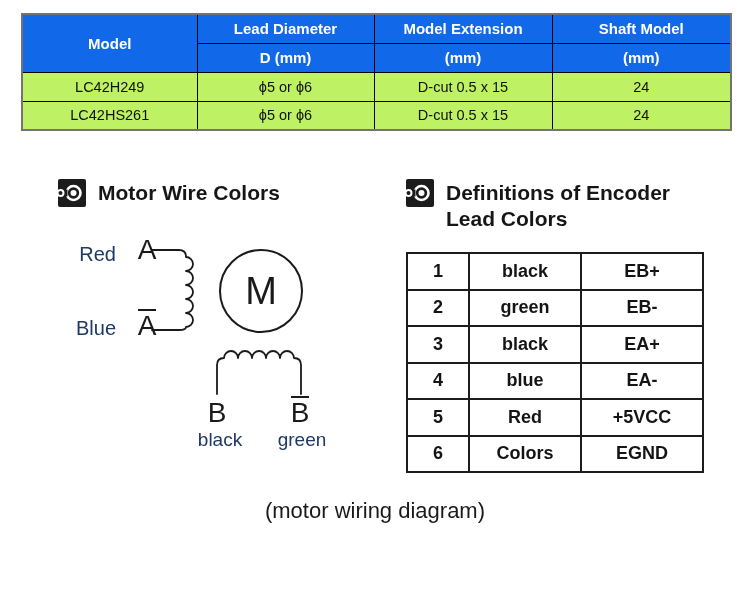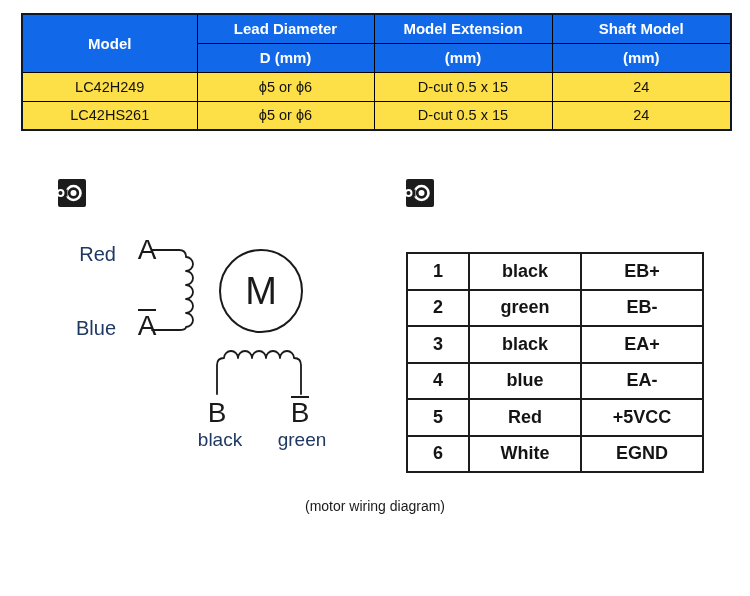--- a/index.html
+++ b/index.html
@@ -12,40 +12,40 @@
     overflow: hidden;
   }
 
   
   .spec-table {
     position: absolute;
     left: 21px; top: 13px;
     width: 709px;
     border-collapse: collapse;
     table-layout: fixed;
-    border: 2px solid #0f172a;
+    border: 2px solid #737373;
   }
   .spec-table th, .spec-table td {
     border: 1.5px solid #000;
     text-align: center;
     vertical-align: middle;
   }
   .spec-table th {
     background: #1168E8;
     color: #ffffff;
     font-size: 15px;
     font-weight: 700;
     height: 29px;
   }
   .spec-table td {
     font-size: 14.5px;
     font-weight: 400;
     color: #111;
     height: 29px;
-    background: #fde047;
+    background: #bef264;
   }
 
   
   .section-heading {
     position: absolute;
     display: flex;
     align-items: flex-start;
     gap: 11px;
   }
   .section-heading .hd-icon { flex: 0 0 auto; width: 30px; height: 30px; }
@@ -111,21 +111,21 @@
     color: #141414;
     background: #fff;
   }
 
   
   .caption {
     position: absolute;
     left: 0; top: 498px;
     width: 750px;
     text-align: center;
-    font-size: 14px;
+    font-size: 22px;
     font-weight: 400;
     color: #1a1a1a;
   }
 </style>
 </head>
 <body>
 
 <table class="spec-table">
   <colgroup>
     <col style="width:175px">
@@ -165,32 +165,37 @@
 <div class="section-heading" style="left:57px; top:178px;">
   <span class="hd-icon">
     <svg width="30" height="30" viewBox="0 0 30 30">
       <rect x="1" y="1" width="28" height="28" rx="2" fill="#1c1c1c"></rect>
       <circle cx="16.5" cy="15" r="7" fill="none" stroke="#fff" stroke-width="2.6"></circle>
       <rect x="6.5" y="11.5" width="4" height="7" fill="#1c1c1c"></rect>
       <circle cx="16.5" cy="15" r="3" fill="#fff"></circle>
       <circle cx="3.5" cy="15" r="3" fill="#1c1c1c" stroke="#fff" stroke-width="2"></circle>
     </svg>
   </span>
+  <span class="hd-text">Motor Wire Colors</span>
 </div>
 
 <div class="section-heading" style="left:405px; top:178px;">
   <span class="hd-icon">
     <svg width="30" height="30" viewBox="0 0 30 30">
       <rect x="1" y="1" width="28" height="28" rx="2" fill="#1c1c1c"></rect>
       <circle cx="16.5" cy="15" r="7" fill="none" stroke="#fff" stroke-width="2.6"></circle>
       <rect x="6.5" y="11.5" width="4" height="7" fill="#1c1c1c"></rect>
       <circle cx="16.5" cy="15" r="3" fill="#fff"></circle>
       <circle cx="3.5" cy="15" r="3" fill="#1c1c1c" stroke="#fff" stroke-width="2"></circle>
     </svg>
   </span>
+  <span class="hd-text">
+    <div>Definitions of Encoder</div>
+    <div>Lead Colors</div>
+  </span>
 </div>
 
 <svg class="diagram-svg" width="330" height="230" viewBox="0 0 330 230">
   <g fill="none" stroke="#1a1a1a" stroke-width="1.8" stroke-linecap="round" stroke-linejoin="round">
 
     <path d="M92,20 H119 Q126,20 126,27
              a7,7 0 0 1 0,14 a7,7 0 0 1 0,14 a7,7 0 0 1 0,14 a7,7 0 0 1 0,14 a7,7 0 0 1 0,14
              Q126,100 119,100 H92"></path>
 
     <circle cx="201" cy="61" r="41" stroke-width="2"></circle>
@@ -246,19 +251,19 @@
       <td>blue</td>
       <td>EA-</td>
     </tr>
     <tr>
       <td>5</td>
       <td>Red</td>
       <td>+5VCC</td>
     </tr>
     <tr>
       <td>6</td>
-      <td>White</td>
+      <td>Colors</td>
       <td>EGND</td>
     </tr>
   </tbody>
 </table>
 
 <div class="caption">(motor wiring diagram)</div>
 
 </body></html>

